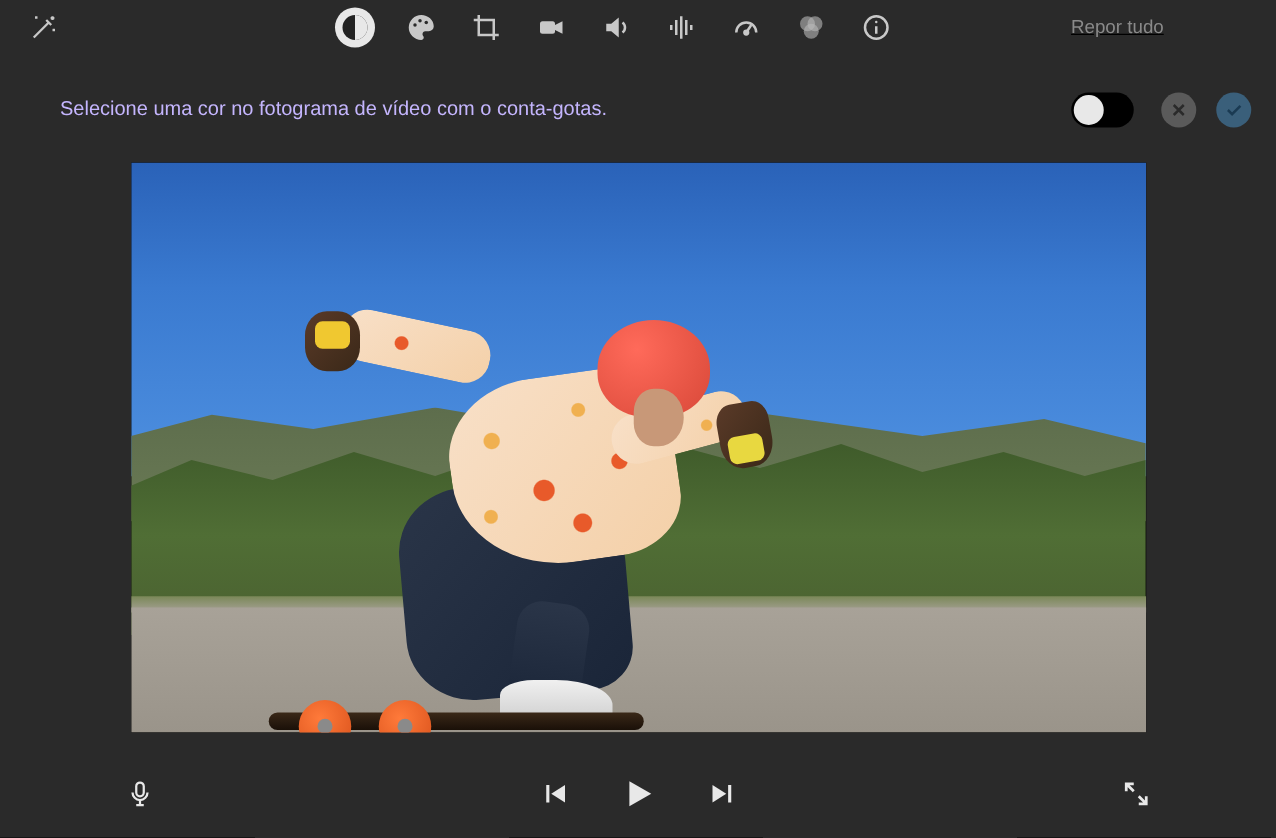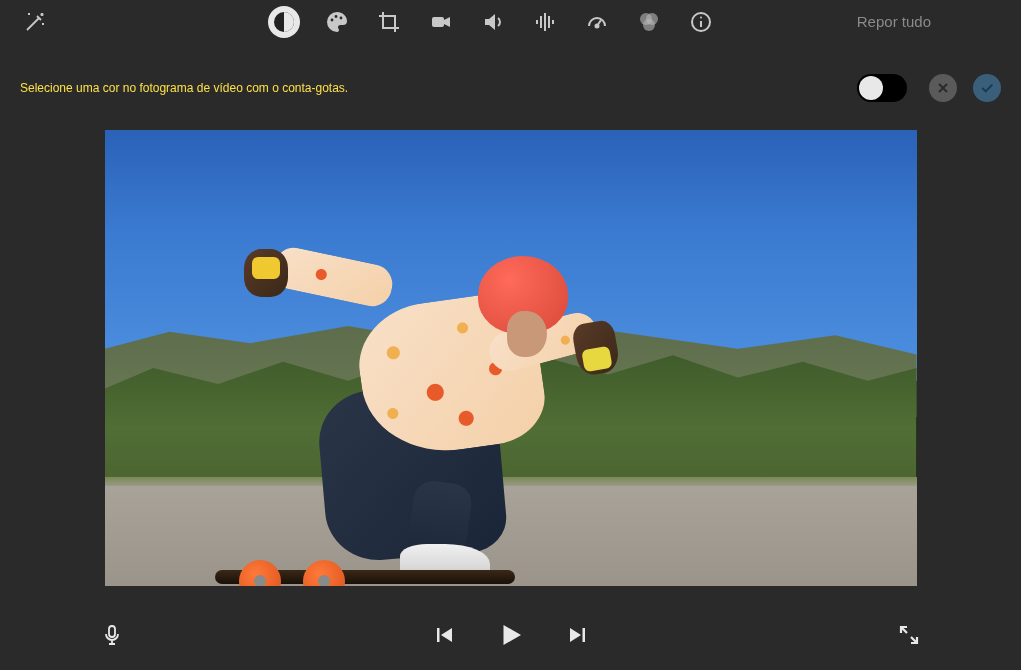--- a/index.html
+++ b/index.html
@@ -10,20 +10,21 @@
       font-family: -apple-system, Helvetica, Arial, sans-serif;
       overflow: hidden;
       position: relative;
     }
     .toolbar {
       display: flex;
       align-items: center;
       height: 44px;
       padding: 0 20px;
       gap: 18px;
+      text-decoration: underline;
     }
     .toolbar-left { width: 130px; display:flex; align-items:center; }
     .toolbar-center { display:flex; align-items:center; gap: 22px; flex: 1; justify-content: flex-start; margin-left: 100px;}
     .toolbar-right { margin-left: auto; }
     .tool-btn {
       width: 30px; height: 30px;
       display:flex; align-items:center; justify-content:center;
       color: #c8c8c8;
       cursor: pointer;
       border-radius: 4px;
@@ -42,23 +43,24 @@
       padding-right: 70px;
     }
 
     .subbar {
       display:flex;
       align-items:center;
       padding: 30px 20px 10px 20px;
       gap: 16px;
     }
     .subbar-text {
-      color: #fde047;
-      font-size: 12px;
+      color: #c4b5fd;
+      font-size: 16px;
       flex: 1;
+      margin-left: 28px;
     }
     .toggle {
       width: 50px; height: 28px;
       background: #000;
       border-radius: 14px;
       position: relative;
       cursor: pointer;
       margin-right: 6px;
     }
     .toggle-knob {

